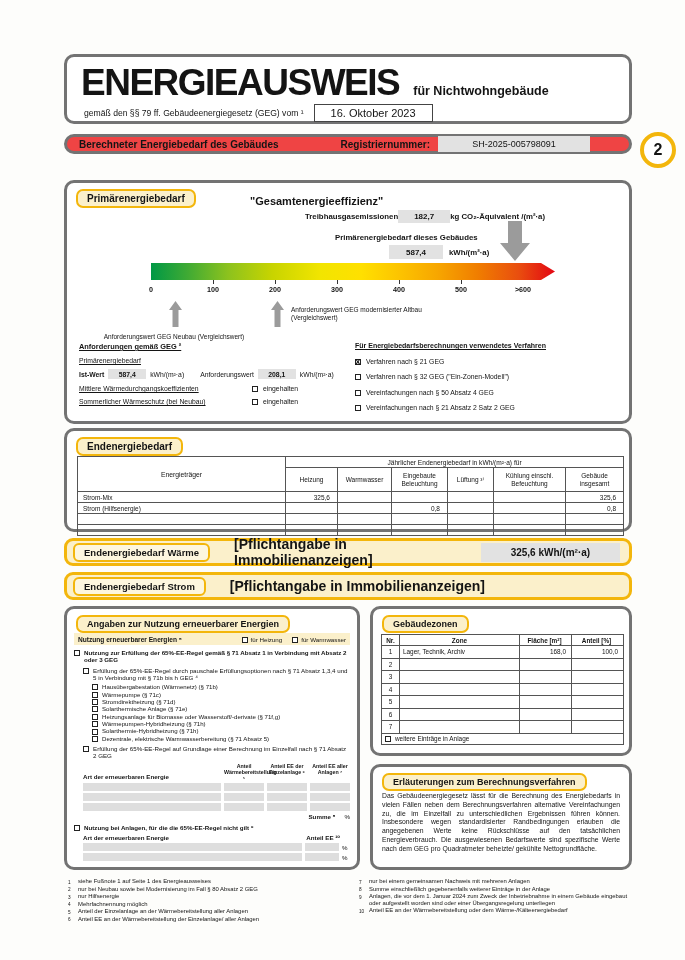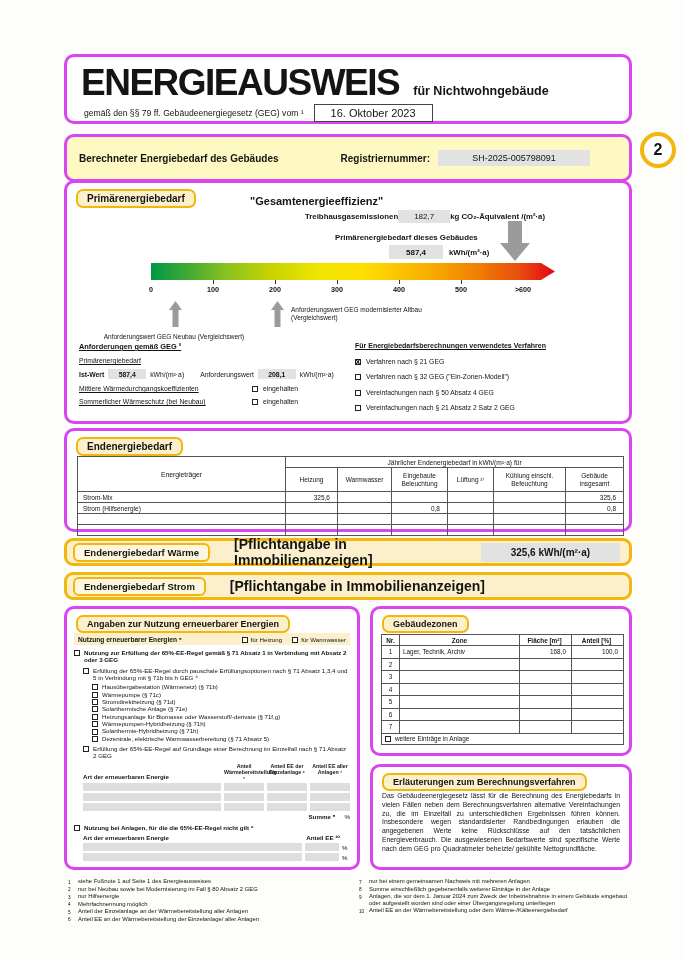--- a/index.html
+++ b/index.html
@@ -1,46 +1,46 @@
 <!DOCTYPE html>
 <html><head>
 <meta charset="utf-8">
 <style>
   *{margin:0;padding:0;box-sizing:border-box}
   html,body{width:685px;height:960px}
   body{font-family:"Liberation Sans","DejaVu Sans",sans-serif;color:#141414;background:#f0efec;position:relative}
   .page{position:absolute;inset:0;background:#fdfdfb}
-  .box{position:absolute;border:3px solid #d946ef;border-radius:10px;background:#fff}
+  .box{position:absolute;border:3px solid #737373;border-radius:10px;background:#fff}
   .b{font-weight:bold}
   .u{text-decoration:underline}
   .gray-box{background:#E2E2E2;display:inline-block;text-align:center}
   .title-tag{position:absolute;top:6px;left:9px;border:2px solid #F3B60C;border-radius:7px;background:#FBF0CB;padding:2px 9px;font-weight:bold;font-size:10px;white-space:nowrap}
   .cb{display:inline-block;width:6px;height:6px;border:1px solid #222;flex:none;position:relative;background:#fff;margin-top:1px}
   .cb[data-checked="true"]::after{content:"X";position:absolute;left:-1px;top:-3px;font-size:8.5px;font-weight:700}
   .cbrow{display:flex;align-items:flex-start;gap:4px}
 
   
   #box-header{left:64px;top:54px;width:568px;height:70px;padding:7px 14px 0}
   .title-row{display:flex;align-items:flex-end;gap:14px}
   .main-title{font-size:37px;font-weight:bold;letter-spacing:-1.5px;line-height:1}
   .subtitle{font-size:12.5px;font-weight:bold;padding-bottom:3px;white-space:nowrap}
   .law-row{display:flex;align-items:center;gap:10px;font-size:8.6px;margin-top:3px;padding-left:3px}
   .date-box{border:1px solid #444;padding:2px 16px;font-size:11px;background:#fff}
 
   
-  #box-meta{left:64px;top:134px;width:568px;height:48px;background:#fef9c3;display:flex;align-items:center;padding:0 12px;font-size:10px}
+  #box-meta{left:64px;top:134px;width:568px;height:20px;background:#ef4444;display:flex;align-items:center;padding:0 12px;font-size:10px}
   #meta-reg-label{margin-left:62px}
   #meta-reg-value{margin-left:8px;width:152px;padding:3px 0;font-size:9px}
   #page-circle{position:absolute;left:640px;top:132px;width:36px;height:36px;border:4px solid #F3B60C;border-radius:50%;background:#fff;display:flex;align-items:center;justify-content:center;font-size:16px;font-weight:bold}
 
   
   #box-primaer{left:64px;top:180px;width:568px;height:244px}
   #eff-title{position:absolute;left:183px;top:12px;font-size:11px;font-weight:bold}
   #ghg-row{position:absolute;left:238px;top:27px;display:flex;align-items:center;gap:0;font-size:7.8px}
-  #ghg-value{width:52px;padding:2px 0;font-weight:normal;font-size:8px}
+  #ghg-value{width:52px;padding:2px 0;font-weight:bold;font-size:8px}
   #pe-label{position:absolute;left:268px;top:50px;font-size:7.8px;font-weight:bold}
   #pe-row{position:absolute;left:322px;top:62px;display:flex;align-items:center;gap:6px;font-size:7.8px;font-weight:bold}
   #pe-value{width:54px;padding:2.5px 0;font-size:8px}
   #indicator-arrow{position:absolute;left:433px;top:38px}
   #scale-bar{position:absolute;left:84px;top:80px;width:404px;height:17px;
     background:linear-gradient(90deg,#009845 0%,#3faa34 9%,#8cc21e 19%,#c8d400 30%,#f2e500 42%,#ffe000 52%,#fcc200 62%,#f7a600 71%,#f07d00 81%,#e94e0f 91%,#e30613 100%);
     clip-path:polygon(0 0,390px 0,404px 8.5px,390px 17px,0 17px)}
   .tickmark{position:absolute;top:97px;width:1px;height:4px;background:#333}
   .tick-label{position:absolute;top:102px;width:40px;text-align:center;font-size:7.2px;font-weight:bold}
   #up-arrow-1{position:absolute;left:102px;top:118px}

